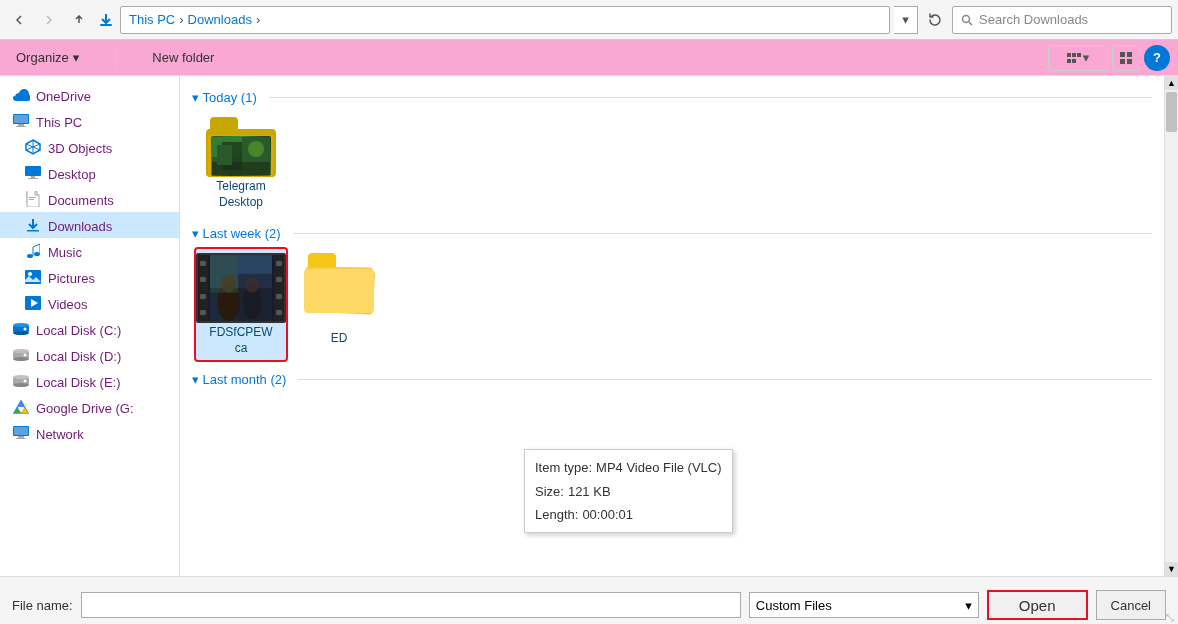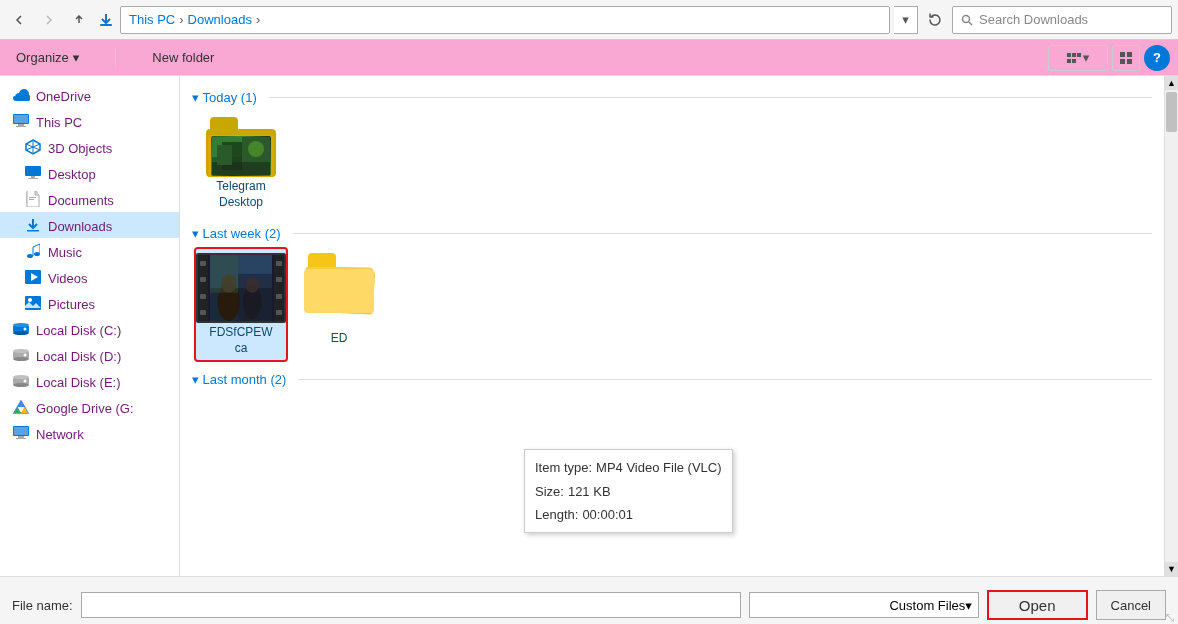--- a/index.html
+++ b/index.html
@@ -211,21 +211,21 @@
       border: 1px solid #aaa;
       padding: 0 6px;
       background: white;
       outline: none;
     }
     .file-type-dropdown {
       width: 230px; height: 26px;
       border: 1px solid #aaa;
       background: white;
       display: flex; align-items: center; padding: 0 6px;
-      cursor: pointer; justify-content: flex-end;
+      cursor: pointer; justify-content: space-between;
     }
     .open-btn {
       background: #f0f0f0;
       border: 2px solid #e81123;
       padding: 4px 30px;
       cursor: pointer; height: 30px;
       font-size: 15px; color: #333;
     }
     .cancel-btn {
       background: #f0f0f0;
@@ -446,35 +446,35 @@
             <path d="M7 13V4l7-3v9" stroke="#0078d7" stroke-width="1" fill="none"></path>
           </svg>
       </div>
       <span>Music</span>
     </div>
 
     <div class="sidebar-item" style="padding-left:24px;">
       <div class="sidebar-icon">
         <svg width="16" height="14" viewBox="0 0 16 14">
             <rect x="0" y="0" width="16" height="14" rx="1" fill="#0078d7"></rect>
-            <polygon points="6,3 13,7 6,11" fill="white"></polygon>
-          </svg>
-      </div>
-      <span>Videos</span>
-    </div>
-
-    <div class="sidebar-item" style="padding-left:24px;">
-      <div class="sidebar-icon">
-        <svg width="16" height="14" viewBox="0 0 16 14">
-            <rect x="0" y="0" width="16" height="14" rx="1" fill="#0078d7"></rect>
             <circle cx="5" cy="4" r="2" fill="white"></circle>
             <path d="M0 10l4-4 4 4 3-3 5 5H0z" fill="white" opacity="0.8"></path>
           </svg>
       </div>
       <span>Pictures</span>
+    </div>
+
+    <div class="sidebar-item" style="padding-left:24px;">
+      <div class="sidebar-icon">
+        <svg width="16" height="14" viewBox="0 0 16 14">
+            <rect x="0" y="0" width="16" height="14" rx="1" fill="#0078d7"></rect>
+            <polygon points="6,3 13,7 6,11" fill="white"></polygon>
+          </svg>
+      </div>
+      <span>Videos</span>
     </div>
 
     <div class="sidebar-item">
       <div class="sidebar-icon">
         <svg width="16" height="14" viewBox="0 0 16 14">
             <rect x="0" y="3" width="16" height="8" rx="2" fill="#0078d7"></rect>
             <ellipse cx="8" cy="3" rx="8" ry="2" fill="#2090e0"></ellipse>
             <ellipse cx="8" cy="11" rx="8" ry="2" fill="#005a9e"></ellipse>
             <circle cx="12" cy="7" r="1.5" fill="white"></circle>
           </svg>

